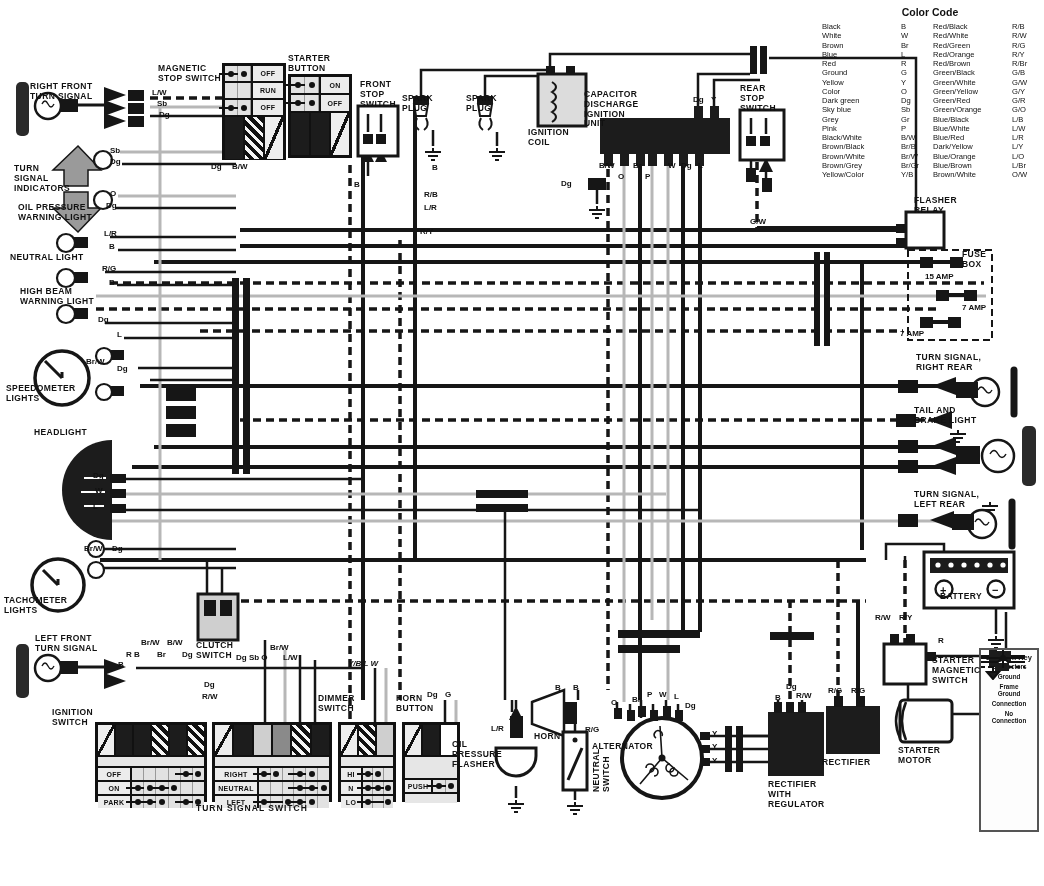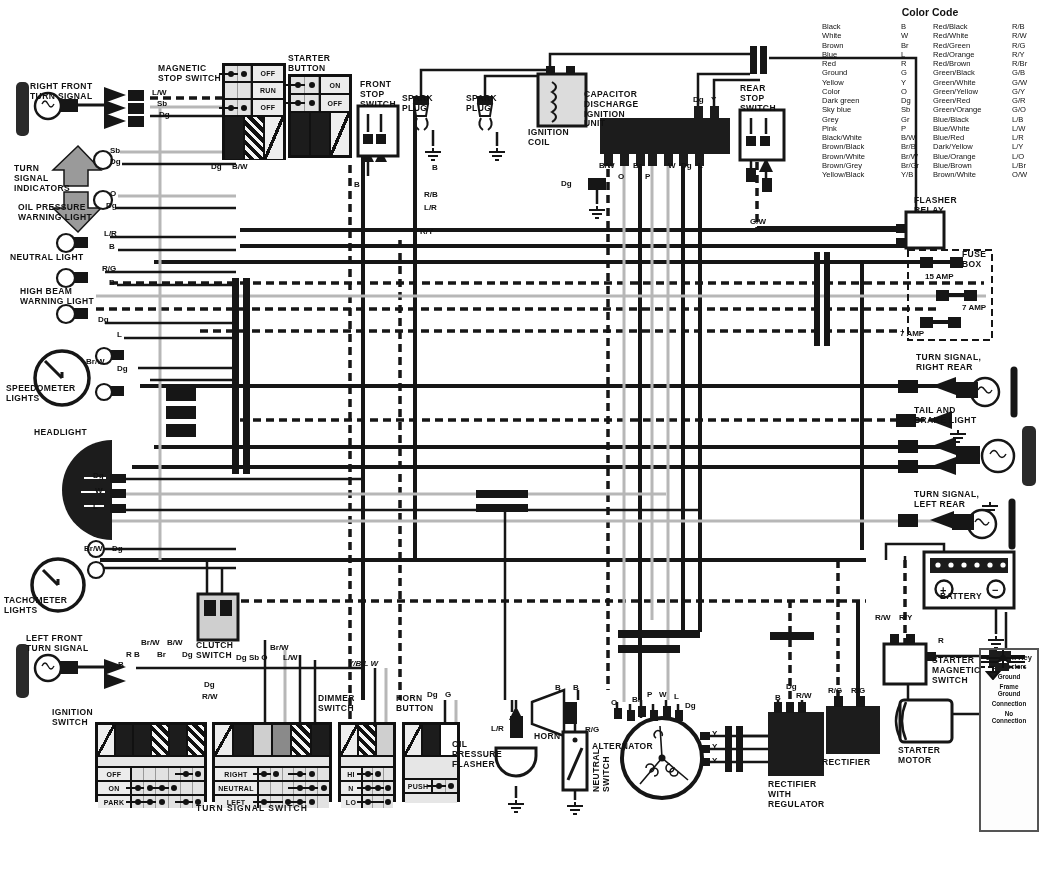--- a/index.html
+++ b/index.html
@@ -487,21 +487,21 @@
         </div>
           <div class="ccrow">
           <span class="n">Brown/White</span>
           <span class="c">Br/W</span>
         </div>
           <div class="ccrow">
           <span class="n">Brown/Grey</span>
           <span class="c">Br/Gr</span>
         </div>
           <div class="ccrow">
-          <span class="n">Yellow/Black</span>
+          <span class="n">Yellow/Color</span>
           <span class="c">Y/B</span>
         </div>
         </div>
       <div class="cctab">
 
       <div class="ccrow">
           <span class="n">Red/Black</span>
           <span class="c">R/B</span>
         </div>
           <div class="ccrow">
@@ -843,21 +843,21 @@
   <div class="lbl" style="left:18px;top:203px;">OIL PRESSURE
 WARNING LIGHT</div>
   <div class="lbl" style="left:10px;top:253px;">NEUTRAL LIGHT</div>
   <div class="lbl" style="left:20px;top:287px;">HIGH BEAM
 WARNING LIGHT</div>
   <div class="lbl" style="left:6px;top:384px;">SPEEDOMETER
 LIGHTS</div>
   <div class="lbl" style="left:34px;top:428px;">HEADLIGHT</div>
   <div class="lbl" style="left:4px;top:596px;">TACHOMETER
 LIGHTS</div>
-  <div class="lbl" style="left:26px;top:634px;">LEFT FRONT
+  <div class="lbl" style="left:35px;top:634px;">LEFT FRONT
 TURN SIGNAL</div>
 
   <div>
 
   <div class="wlbl" style="left: 152px; top: 88px;">L/W</div>
       <div class="wlbl" style="left: 157px; top: 99px;">Sb</div>
       <div class="wlbl" style="left: 159px; top: 110px;">Dg</div>
       <div class="wlbl" style="left: 110px; top: 146px;">Sb</div>
       <div class="wlbl" style="left: 110px; top: 157px;">Dg</div>
       <div class="wlbl" style="left: 110px; top: 189px;">O</div>

